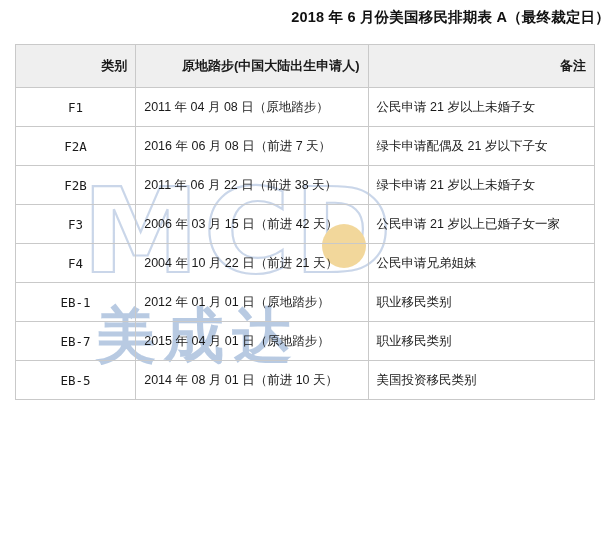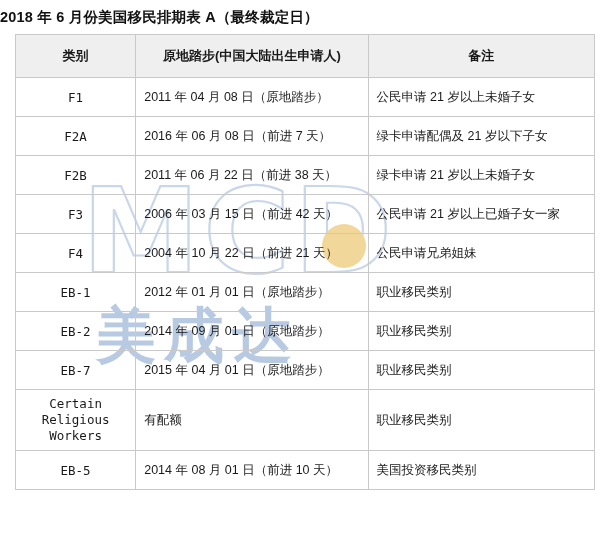--- a/index.html
+++ b/index.html
@@ -45,23 +45,23 @@
     font-weight: bold;
     fill: #7fa0cc;
   }
   .wm-dot {
     fill: #e8b84a;
   }
 
   .title-bar {
     position: relative;
     z-index: 2;
-    height: 34px;
+    height: 44px;
     line-height: 34px;
-    text-align: left;
+    text-align: right;
     font-size: 14.5px;
     font-weight: bold;
     color: #111;
     letter-spacing: 0.2px;
   }
 
   table.visa-table {
     position: relative;
     z-index: 1;
     border-collapse: collapse;
@@ -74,21 +74,21 @@
   table.visa-table td {
     border: 1px solid #c9c9c9;
     padding: 6px 8px;
     font-size: 12.5px;
     vertical-align: middle;
     background: transparent;
   }
   table.visa-table thead th {
     background: #efefef;
     font-weight: bold;
-    text-align: center;
+    text-align: right;
     height: 30px;
     font-size: 13px;
   }
   table.visa-table tbody td {
     height: 26px;
   }
   col.c-cat { width: 120px; }
   col.c-date { width: 232px; }
   col.c-note { width: 226px; }
 
@@ -155,32 +155,22 @@
         <td class="cat-mono">F4</td>
         <td>2004 年 10 月 22 日（前进 21 天）</td>
         <td>公民申请兄弟姐妹</td>
       </tr>
       <tr>
         <td class="cat-mono">EB-1</td>
         <td>2012 年 01 月 01 日（原地踏步）</td>
         <td>职业移民类别</td>
       </tr>
       <tr>
-        <td class="cat-mono">EB-2</td>
-        <td>2014 年 09 月 01 日（原地踏步）</td>
-        <td>职业移民类别</td>
-      </tr>
-      <tr>
         <td class="cat-mono">EB-7</td>
         <td>2015 年 04 月 01 日（原地踏步）</td>
-        <td>职业移民类别</td>
-      </tr>
-      <tr>
-        <td class="cat-mono multi">Certain Religious Workers</td>
-        <td>有配额</td>
         <td>职业移民类别</td>
       </tr>
       <tr>
         <td class="cat-mono">EB-5</td>
         <td>2014 年 08 月 01 日（前进 10 天）</td>
         <td>美国投资移民类别</td>
       </tr>
     </tbody>
   </table>
 

